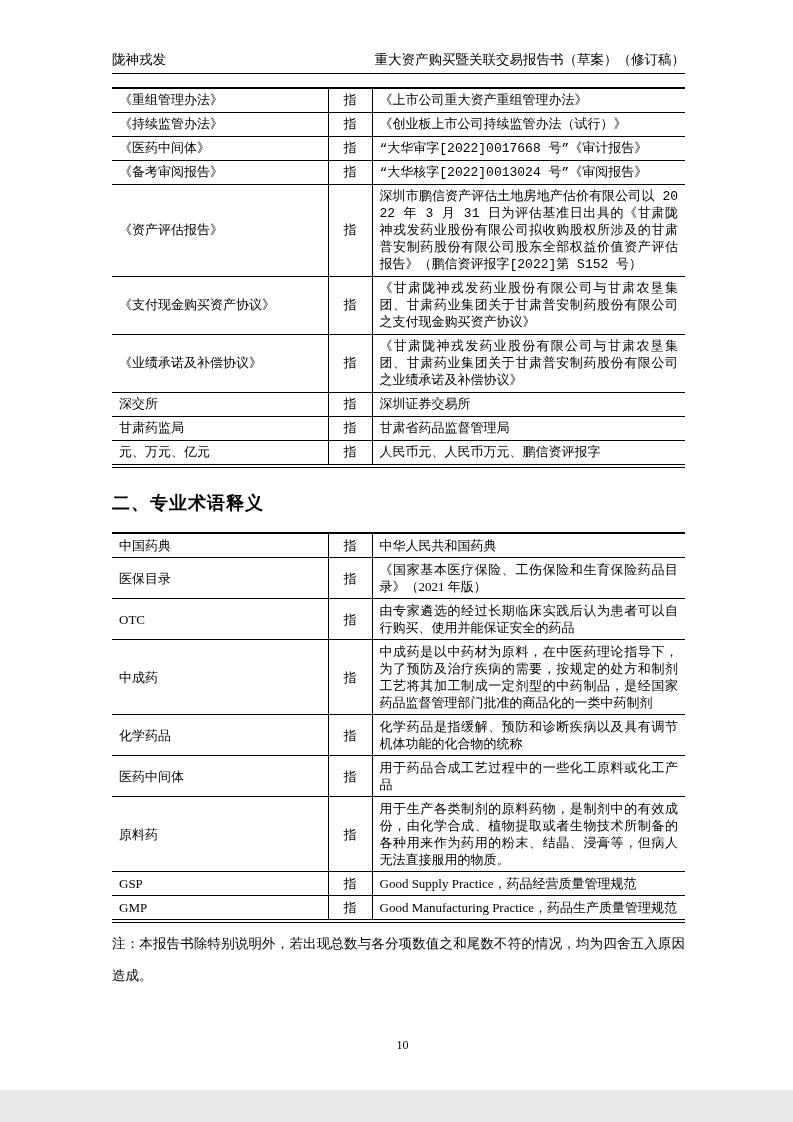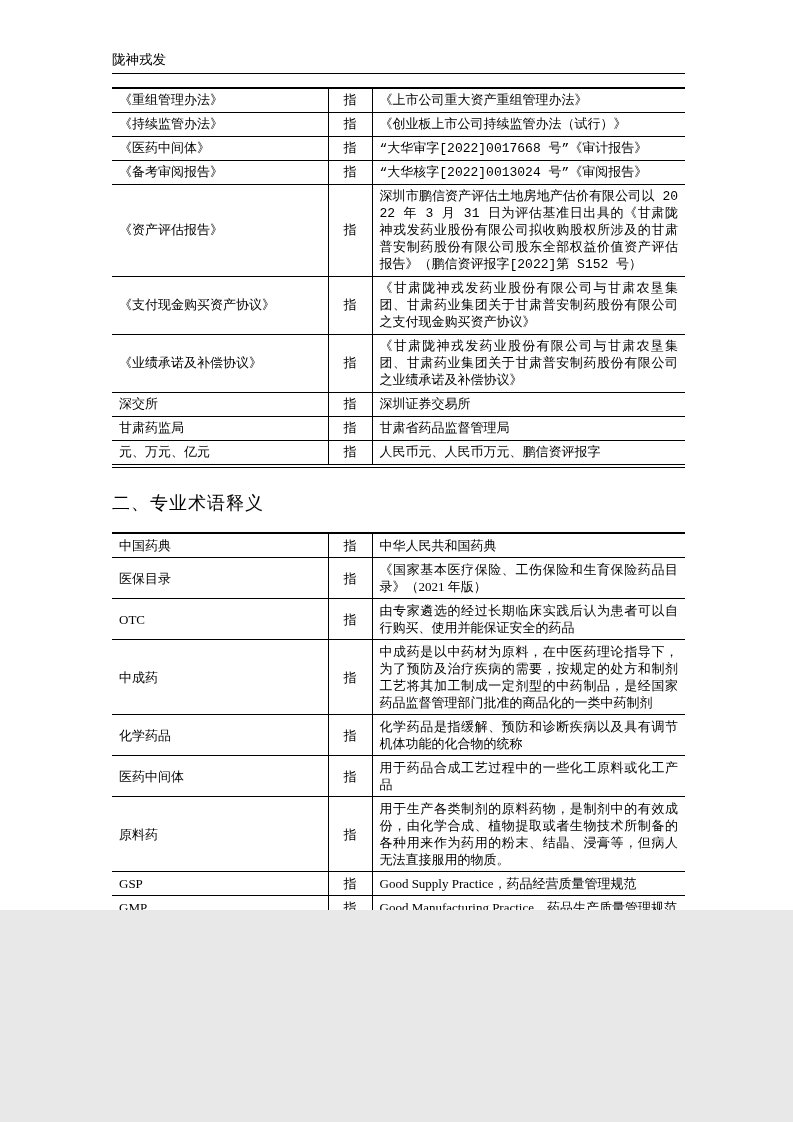--- a/index.html
+++ b/index.html
@@ -1,19 +1,19 @@
 <!DOCTYPE html>
 <html><head>
 <meta charset="utf-8">
 <style>
   html,body { margin:0; padding:0; background:#e8e8e8; }
   .page {
     position: relative;
     width: 793px;
-    height: 910px;
+    height: 1090px;
     margin: 0 auto;
     background: #ffffff;
     font-family: "Liberation Serif", "DejaVu Serif", serif;
     color: #000;
     overflow: hidden;
     box-sizing: border-box;
   }
   .content {
     position: absolute;
     left: 112px;
@@ -49,21 +49,21 @@
   }
   table.def-table tr:last-child td { border-bottom: none; }
   td.term  { border-right: 1px solid #000; text-align: left; }
   td.zhi   { border-right: 1px solid #000; text-align: center; padding: 3px 2px; }
   td.def   { text-align: justify; }
   .tbl1 { margin-top: 13px; font-family: Liberation Mono, monospace; }
   .tbl2 { margin-top: 15px; }
   
   .section-title {
     font-family: "Liberation Sans", "DejaVu Sans", sans-serif;
-    font-weight: normal;
+    font-weight: bold;
     font-size: 18px;
     letter-spacing: 1px;
     margin: 23px 0 17px 0;
   }
   
   .note {
     margin-top: 5px;
     font-size: 13.5px;
     line-height: 32px;
     text-align: justify;
@@ -80,20 +80,21 @@
   }
 </style>
 </head>
 <body>
 
 <div class="page">
   <div class="content">
 
     <div class="doc-header">
       <span>陇神戎发</span>
+      <span>重大资产购买暨关联交易报告书（草案）（修订稿）</span>
     </div>
 
     <table class="def-table tbl1">
       <colgroup>
           <col style="width:216px">
           <col style="width:44px">
           <col>
         </colgroup>
       <tbody>
         <tr>
@@ -199,17 +200,18 @@
           <td class="def">Good Supply Practice，药品经营质量管理规范</td>
         </tr>
         <tr>
           <td class="term">GMP</td>
           <td class="zhi">指</td>
           <td class="def">Good Manufacturing Practice，药品生产质量管理规范</td>
         </tr>
       </tbody>
     </table>
 
+    <div class="note">注：本报告书除特别说明外，若出现总数与各分项数值之和尾数不符的情况，均为四舍五入原因造成。</div>
 
   </div>
 
   <div class="page-number">10</div>
 </div>
 
 </body></html>

